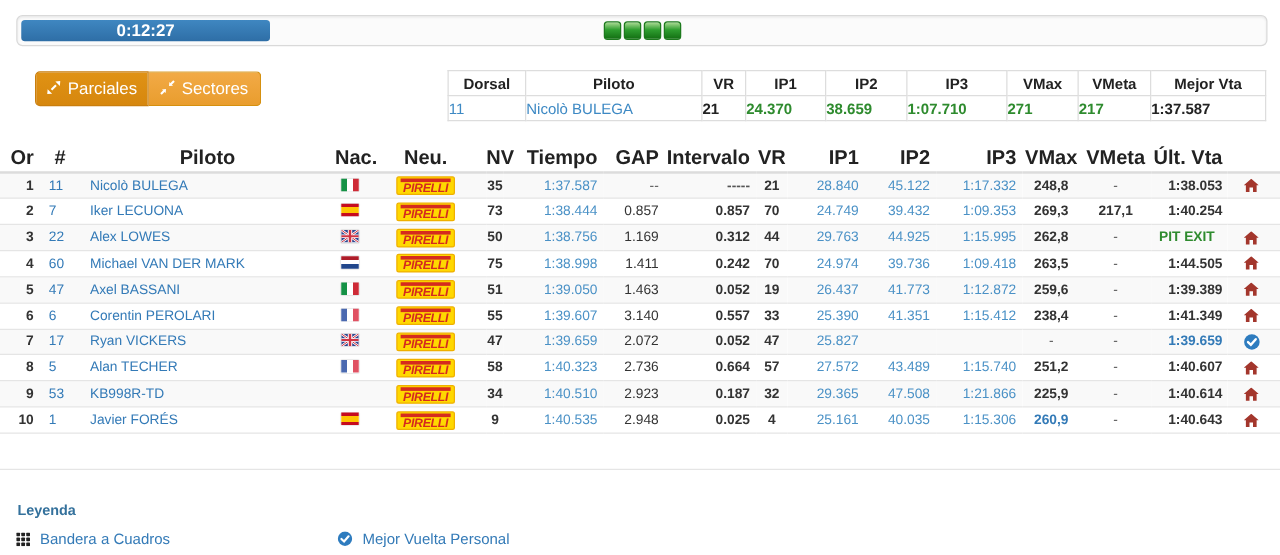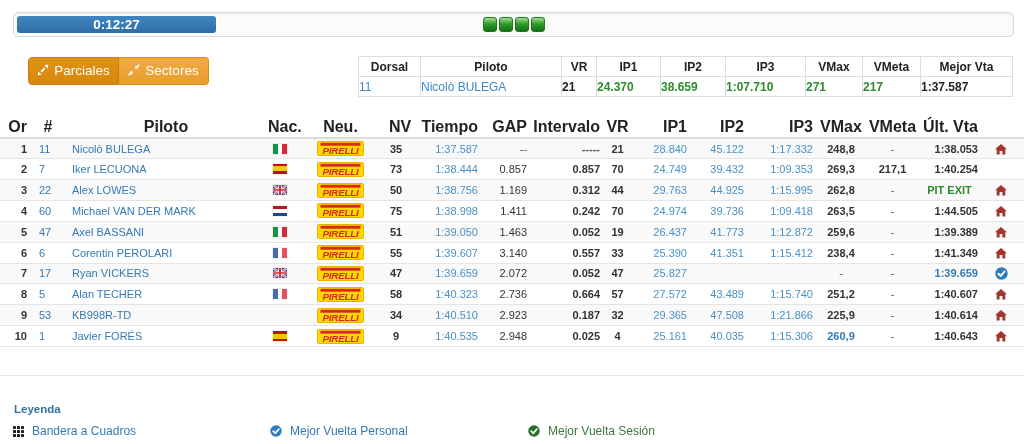--- a/index.html
+++ b/index.html
@@ -450,18 +450,14 @@
             <rect x="8" y="4" width="3" height="3" rx="0.6"></rect>
             <rect x="0" y="8" width="3" height="3" rx="0.6"></rect>
             <rect x="4" y="8" width="3" height="3" rx="0.6"></rect>
             <rect x="8" y="8" width="3" height="3" rx="0.6"></rect>
           </g>
         </svg></span><span class="blue">Bandera a Cuadros</span></div>
   <div class="leg" style="left:270px"><span class="lico"><svg width="12" height="12" viewBox="0 0 13 13">
           <circle cx="6.5" cy="6.5" r="6.2" fill="#2e7cbf"></circle>
           <path d="M3.4 6.7 L5.7 8.9 L9.6 4.4" stroke="#fff" stroke-width="1.9" fill="none" stroke-linecap="round"></path>
         </svg></span><span class="blue">Mejor Vuelta Personal</span></div>
-  <div class="leg" style="left:528px"><span class="lico"><svg width="12" height="12" viewBox="0 0 13 13">
-          <circle cx="6.5" cy="6.5" r="6.2" fill="#27702a"></circle>
-          <path d="M3.4 6.7 L5.7 8.9 L9.6 4.4" stroke="#fff" stroke-width="1.9" fill="none" stroke-linecap="round"></path>
-        </svg></span><span style="color:#3a7a3a">Mejor Vuelta Sesión</span></div>
 
 </div>
 
 </body></html>

